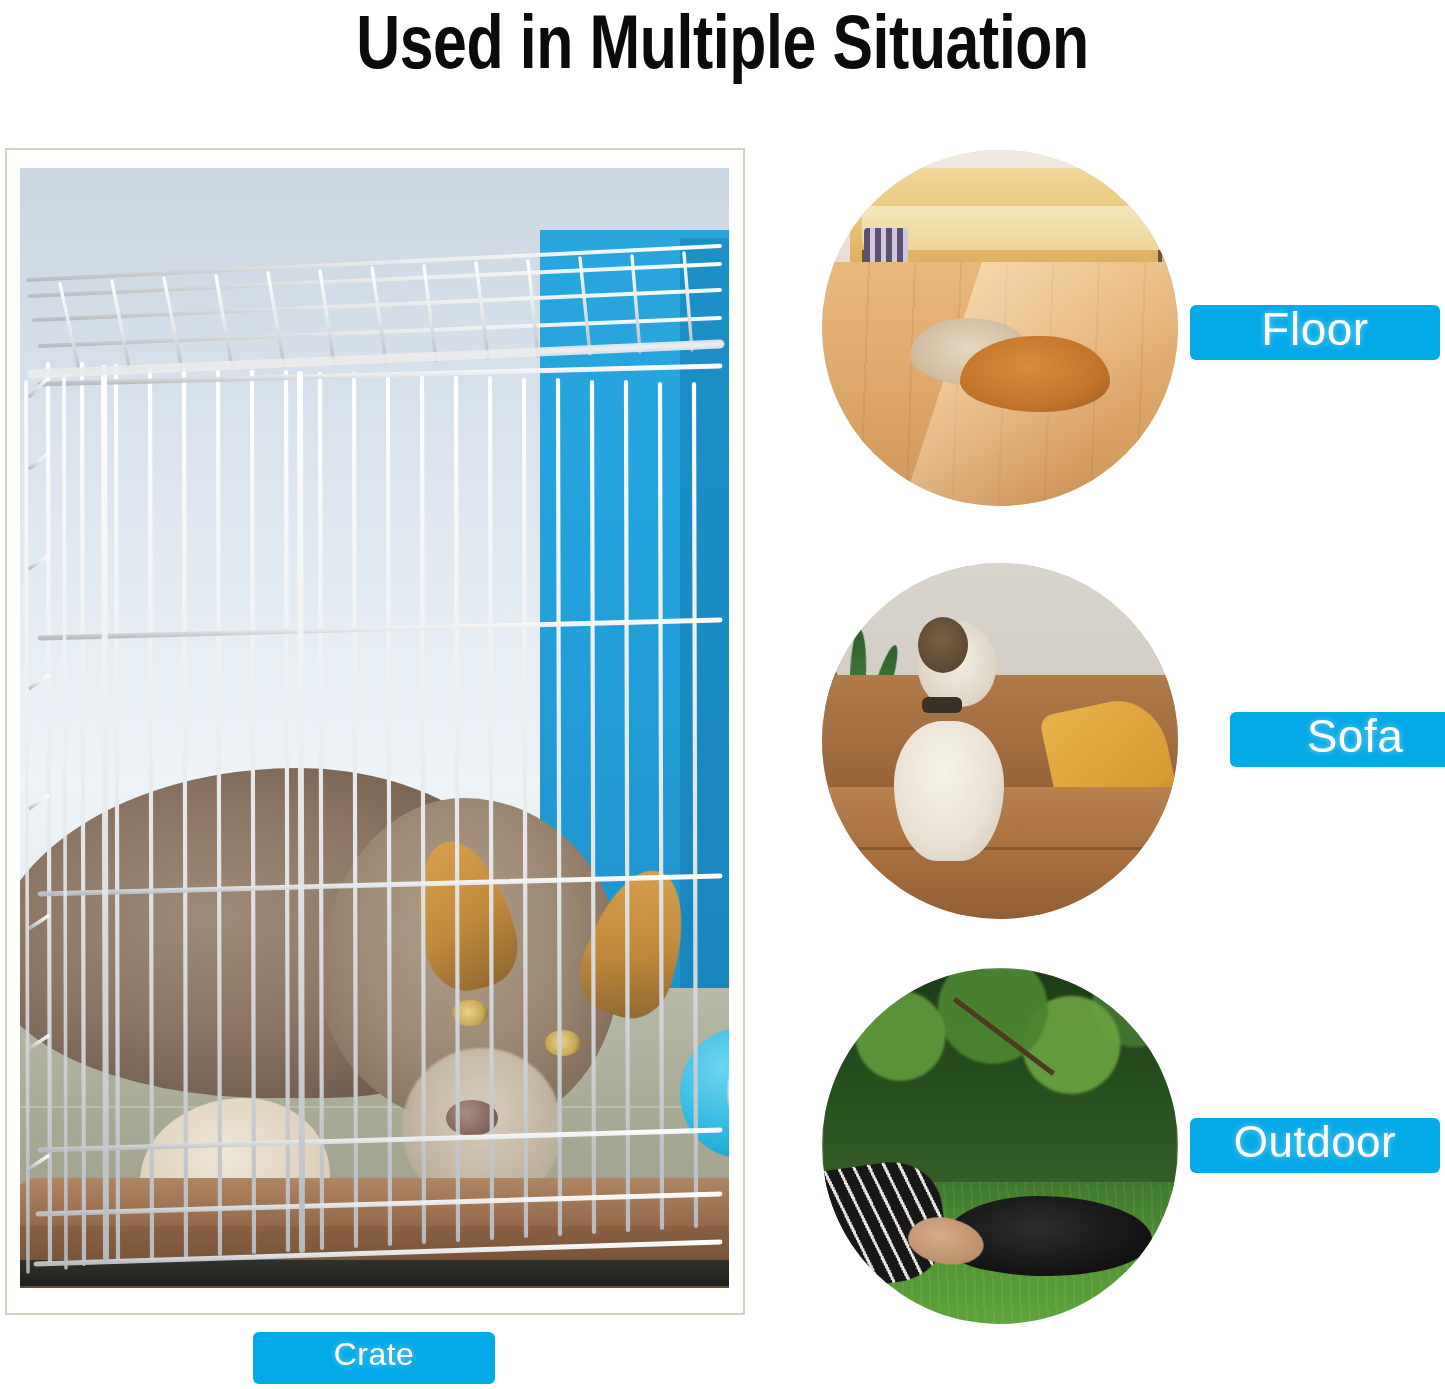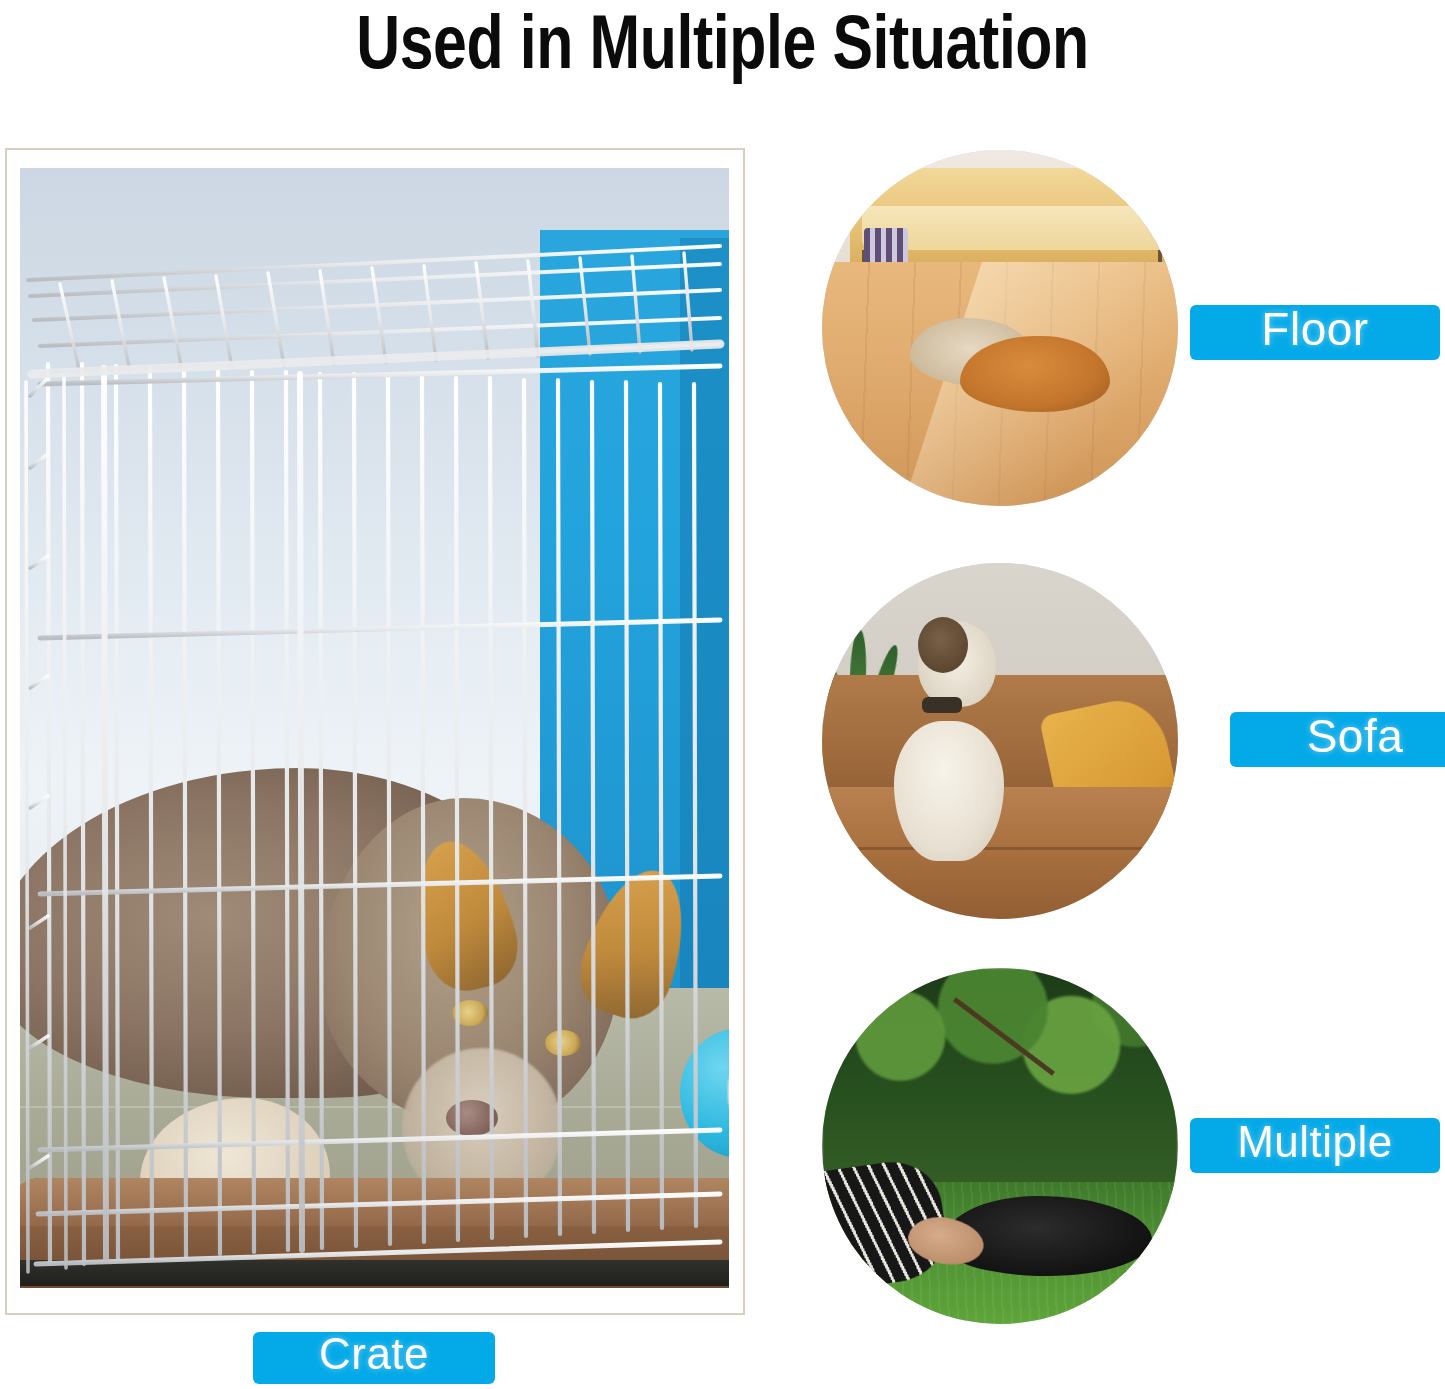--- a/index.html
+++ b/index.html
@@ -217,21 +217,21 @@
     font-size: 46px;
     line-height: 1;
     letter-spacing: .5px;
     text-shadow: 0 0 6px rgba(255,255,255,.45);
     box-sizing: border-box;
     padding-bottom: 8px;
   }
   .pill-crate {
     left: 253px; top: 1332px;
     width: 242px; height: 52px;
-    font-size: 44px;
+    font-size: 32px;
   }
   .pill-right {
     left: 1190px;
     width: 250px; height: 55px;
   }
   .pill-floor   { top: 305px; }
   .pill-sofa    { top: 712px; margin-left: 40px; }
   .pill-outdoor { top: 1118px; font-size: 44px; }
 
   
@@ -574,13 +574,13 @@
 <div class="circle circle-outdoor">
   <div class="cinner">
     <div class="c3-trees"></div>
     <div class="c3-branch"></div>
     <div class="c3-grass"></div>
     <div class="c3-dog"></div>
     <div class="c3-arm"></div>
     <div class="c3-hand"></div>
   </div>
 </div>
-<div class="pill pill-right pill-outdoor">Multiple</div>
+<div class="pill pill-right pill-outdoor">Outdoor</div>
 
 </body></html>

